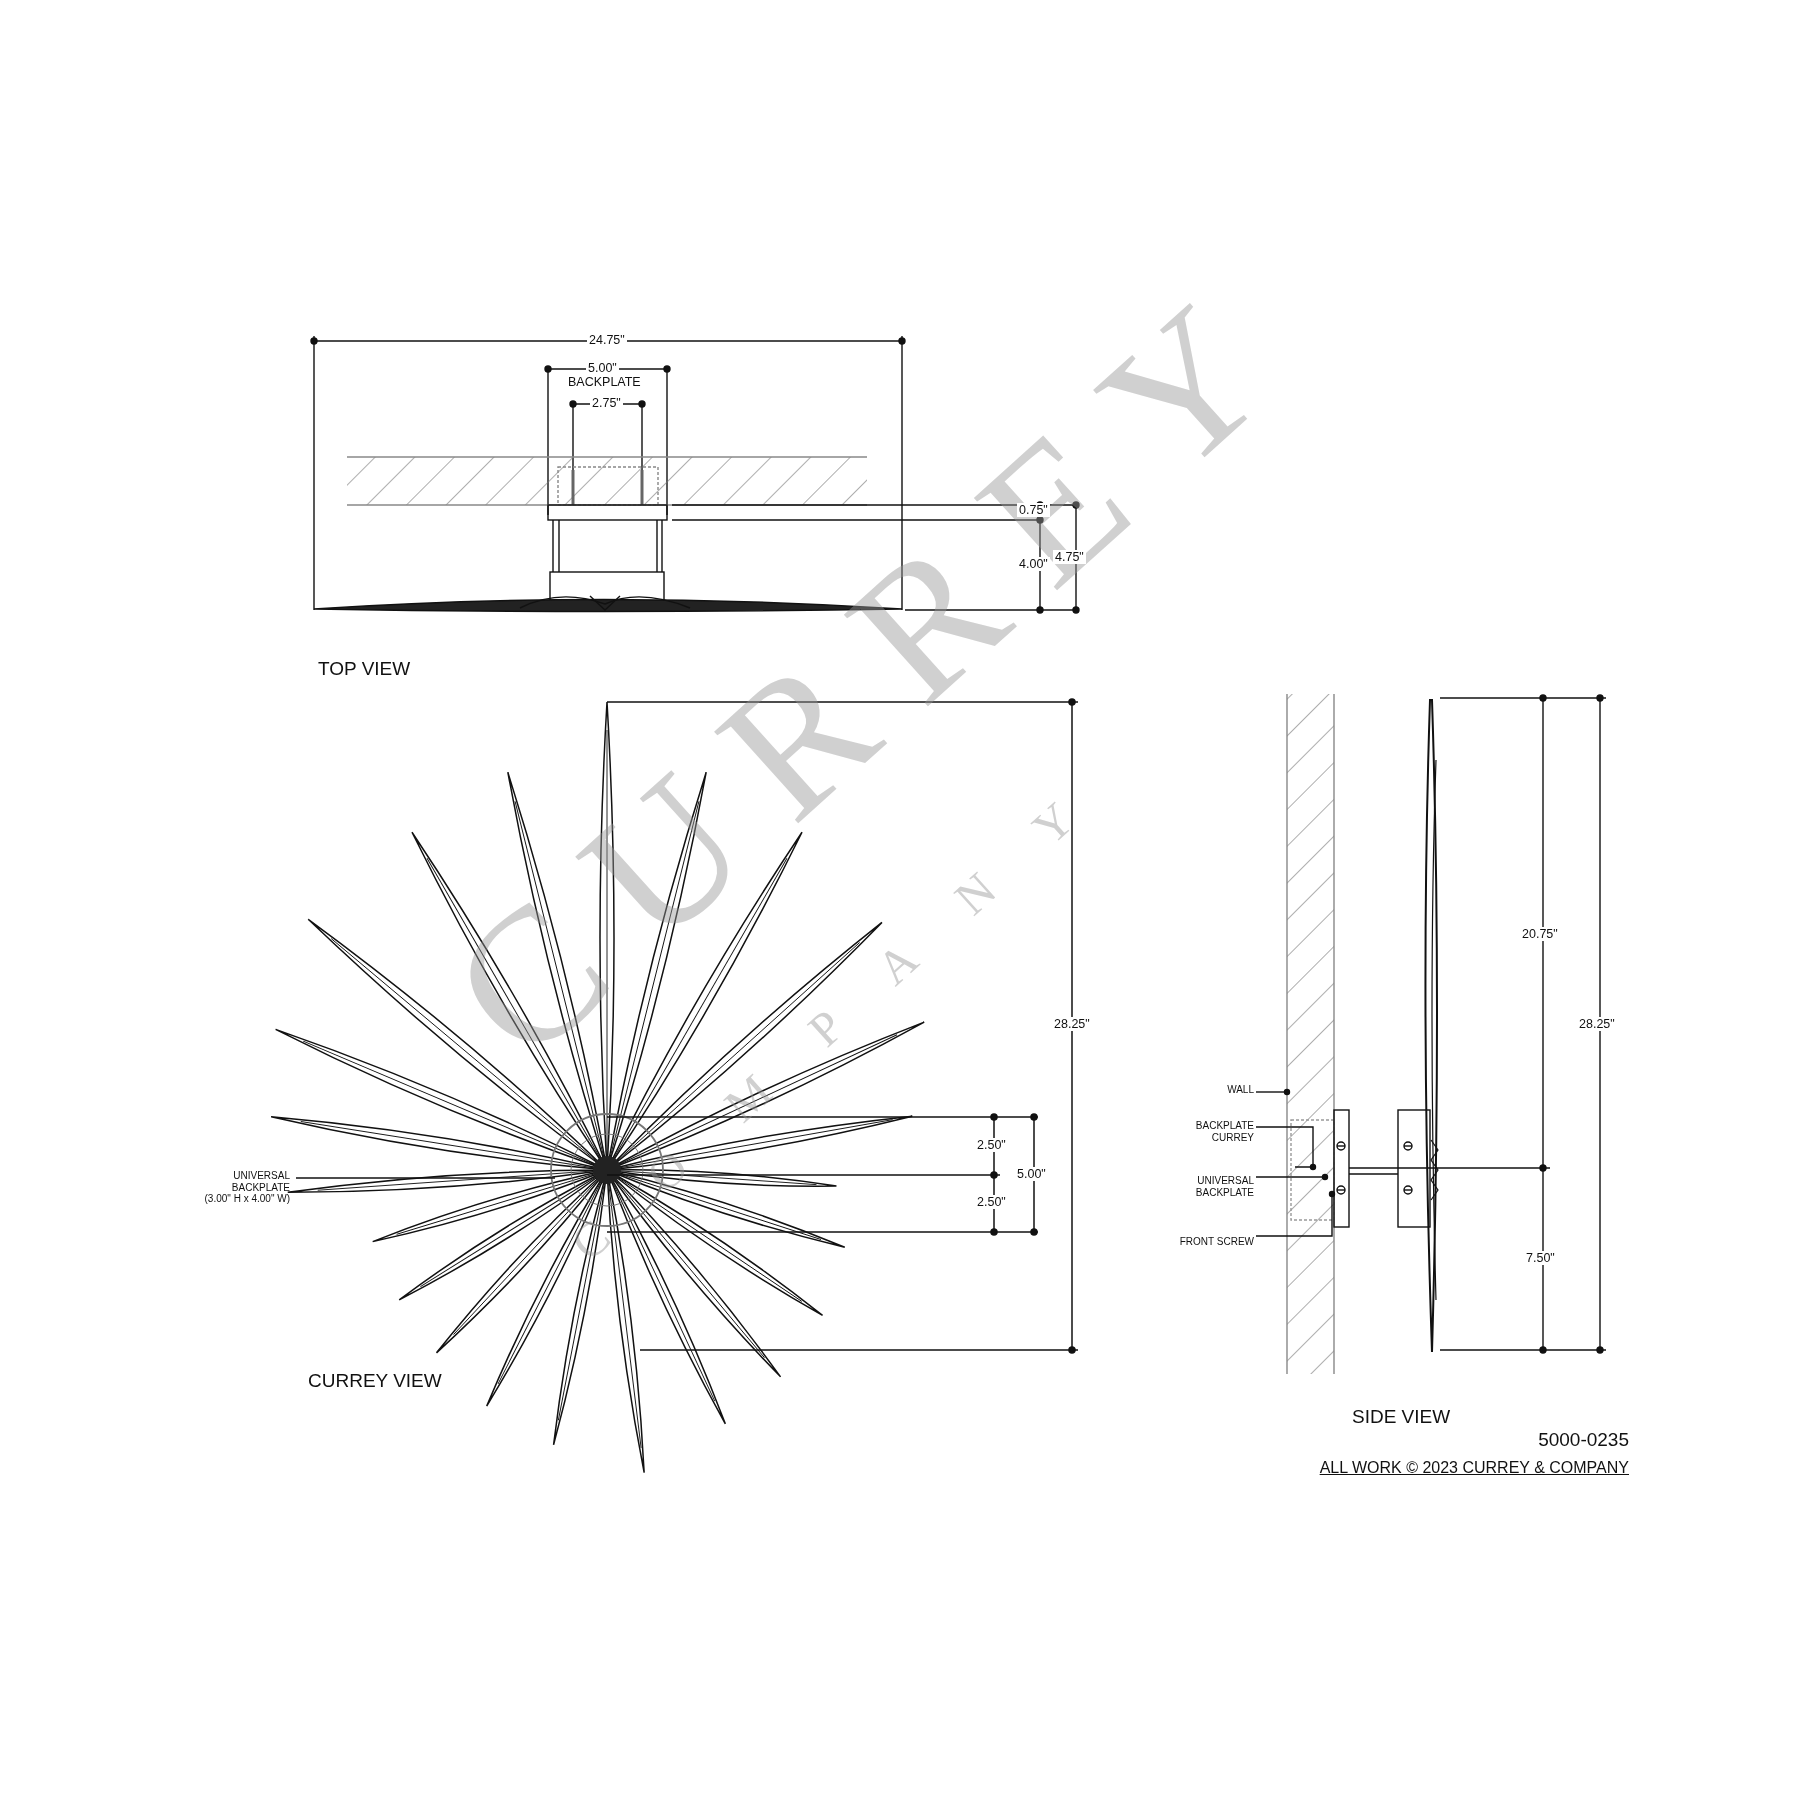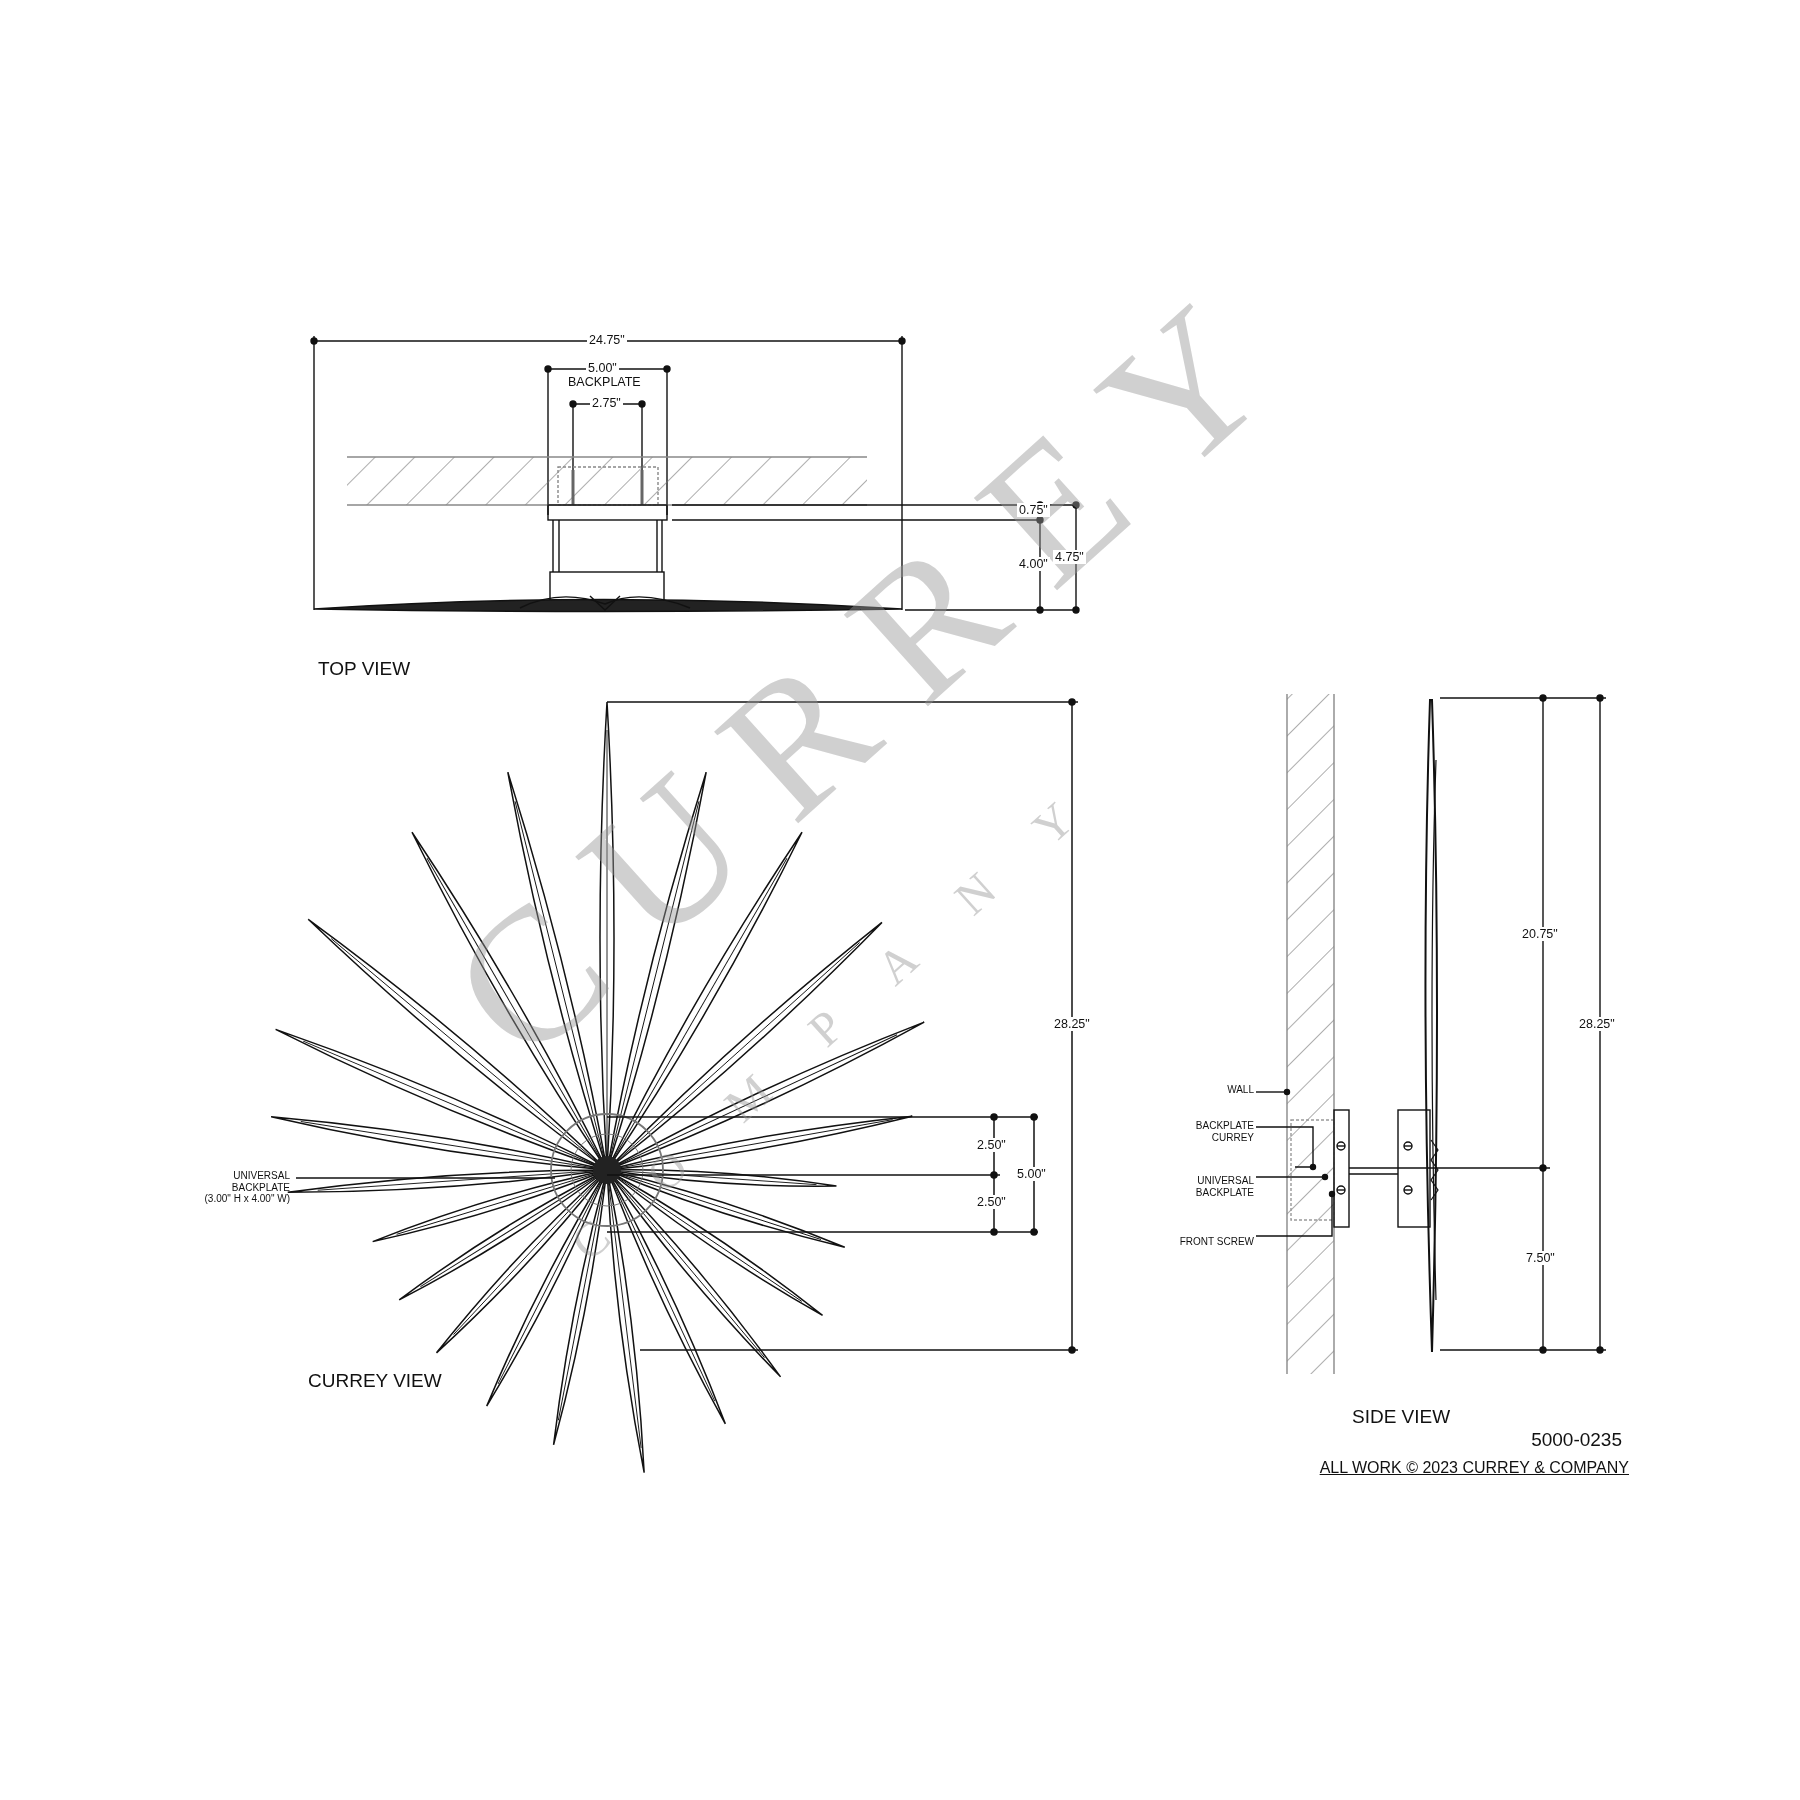--- a/index.html
+++ b/index.html
@@ -280,14 +280,14 @@
 <div class="lbl callout" style="left:1150px; top:1175px; width:104px;">
   <div>UNIVERSAL</div>
   <div>BACKPLATE</div>
 </div>
 <div class="lbl callout" style="left:1150px; top:1236px; width:104px;">FRONT SCREW</div>
 <div class="lbl dim" style="left:1520px; top:927px;">20.75"</div>
 <div class="lbl dim" style="left:1577px; top:1017px;">28.25"</div>
 <div class="lbl dim" style="left:1524px; top:1251px;">7.50"</div>
 <div class="lbl view-title" style="left:1352px; top:1370px;margin-top:36px;">SIDE VIEW</div>
 
-<div class="lbl" style="right:178px; top:1429px; font-size:19px;">5000-0235</div>
+<div class="lbl" style="right:171px; top:1429px; font-size:19px;">5000-0235</div>
 <div class="lbl" style="right:171px; top:1459px; font-size:16px;text-decoration:underline;">ALL WORK © 2023 CURREY &amp; COMPANY</div>
 
 </body></html>

